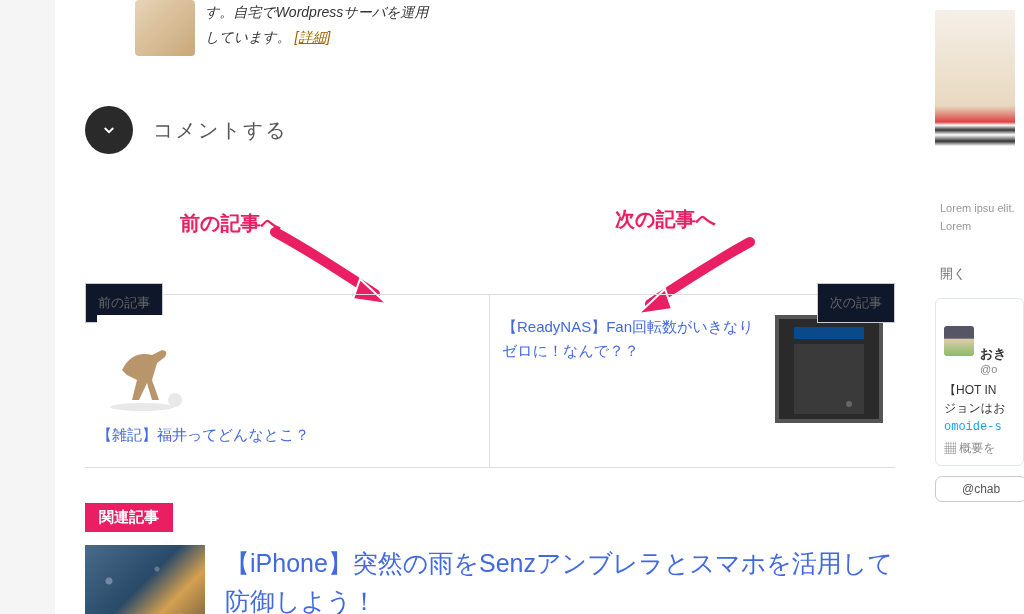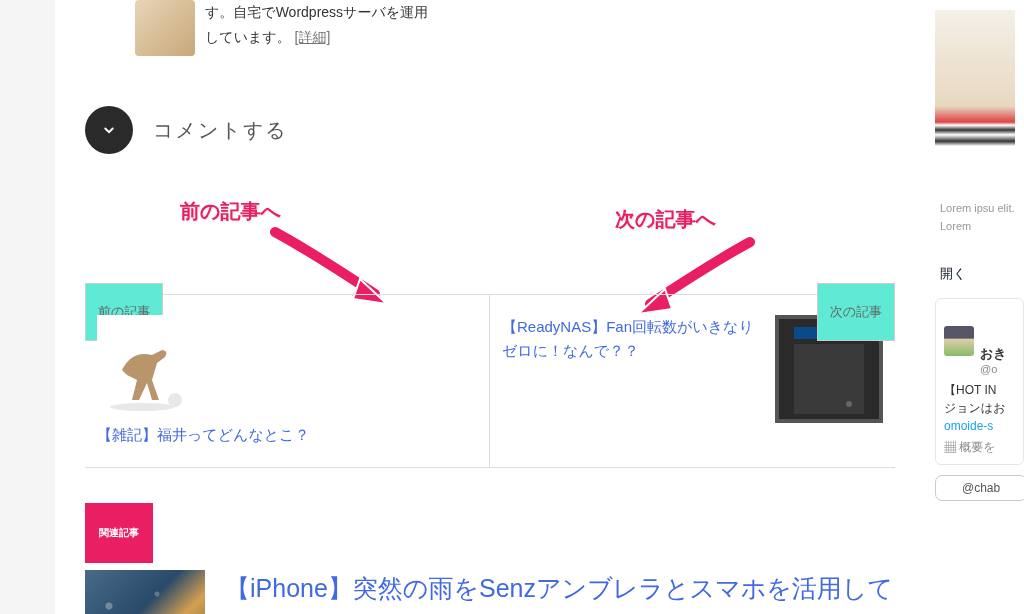--- a/index.html
+++ b/index.html
@@ -29,36 +29,37 @@
     .sidebar {
       width: 99px;
       background: #fff;
       padding: 10px 0 10px 10px;
     }
     .author-bio {
       display: flex;
       align-items: flex-start;
       margin-bottom: 50px;
       padding-left: 50px;
+      font-style: italic;
     }
     .avatar {
       width: 60px;
       height: 56px;
       background: linear-gradient(135deg, #e8d4b8, #c8a878);
       border-radius: 4px;
       margin-right: 10px;
       flex-shrink: 0;
     }
     .bio-text {
       font-size: 14px;
       line-height: 1.8;
       color: #333;
     }
     .detail-link {
-      color: #737373;
+      color: #a16207;
       text-decoration: underline;
     }
     .comment-section {
       display: flex;
       align-items: center;
       margin-bottom: 40px;
       padding-left: 0;
       text-align: right;
     }
     .expand-btn {
@@ -86,21 +87,21 @@
       height: 100px;
     }
     .annotation-label {
       position: absolute;
       color: #e91e63;
       font-size: 20px;
       font-weight: bold;
       text-shadow: 1px 1px 2px rgba(0,0,0,0.1);
     }
     .prev-label {
-      top: 4px;
+      top: 16px;
       left: 95px;
     }
     .next-label {
       top: 12px;
       left: 530px;
     }
     .arrow {
       position: absolute;
     }
     .arrow-prev {
@@ -123,23 +124,23 @@
       display: flex;
       align-items: flex-start;
     }
     .nav-item.prev {
       border-right: 1px solid #ddd;
       flex-direction: column;
     }
     .nav-badge {
       position: absolute;
       top: -12px;
-      background: #5eead4;
+      background: #0f172a;
       border: 1px solid #ccc;
-      padding: 19px 12px;
+      padding: 10px 12px;
       font-size: 13px;
       color: #666;
     }
     .nav-badge.prev-badge {
       left: 0;
     }
     .nav-badge.next-badge {
       right: 0;
     }
     .nav-thumb {
@@ -174,24 +175,24 @@
       flex-direction: row;
       justify-content: flex-end;
     }
     .related-section {
       margin-top: 35px;
     }
     .related-badge {
       background: #e91e63;
       color: #fff;
       display: inline-block;
-      padding: 23px 14px;
-      font-size: 10px;
+      padding: 5px 14px;
+      font-size: 15px;
       font-weight: bold;
-      margin-bottom: 7px;
+      margin-bottom: 13px;
     }
     .related-item {
       display: flex;
       align-items: flex-start;
     }
     .related-thumb {
       width: 120px;
       height: 120px;
       background: linear-gradient(135deg, #4a6a8a 0%, #2a4a6a 40%, #d4a050 60%, #3a3a3a 100%);
       margin-right: 20px;
@@ -241,21 +242,21 @@
     }
     .sidebar-text {
       font-size: 11px;
       color: #999;
       line-height: 1.6;
       margin-bottom: 30px;
       padding-left: 5px;
     }
     .sidebar-open {
       font-size: 13px;
-      color: #0f172a;
+      color: #737373;
       margin-bottom: 15px;
       padding-left: 5px;
     }
     .tweet-card {
       border: 1px solid #e1e8ed;
       border-radius: 6px;
       padding: 8px;
       font-size: 12px;
       margin-bottom: 10px;
     }
@@ -279,20 +280,21 @@
     .tweet-handle {
       color: #888;
       font-size: 11px;
     }
     .tweet-body {
       color: #333;
       line-height: 1.5;
     }
     .tweet-link {
       color: #1da1f2;
+      font-family: Liberation Mono, monospace;
     }
     .tweet-summary {
       color: #888;
       margin-top: 4px;
     }
     .follow-btn {
       border: 1px solid #ccc;
       background: #fff;
       border-radius: 7px;
       padding: 5px 26px;

